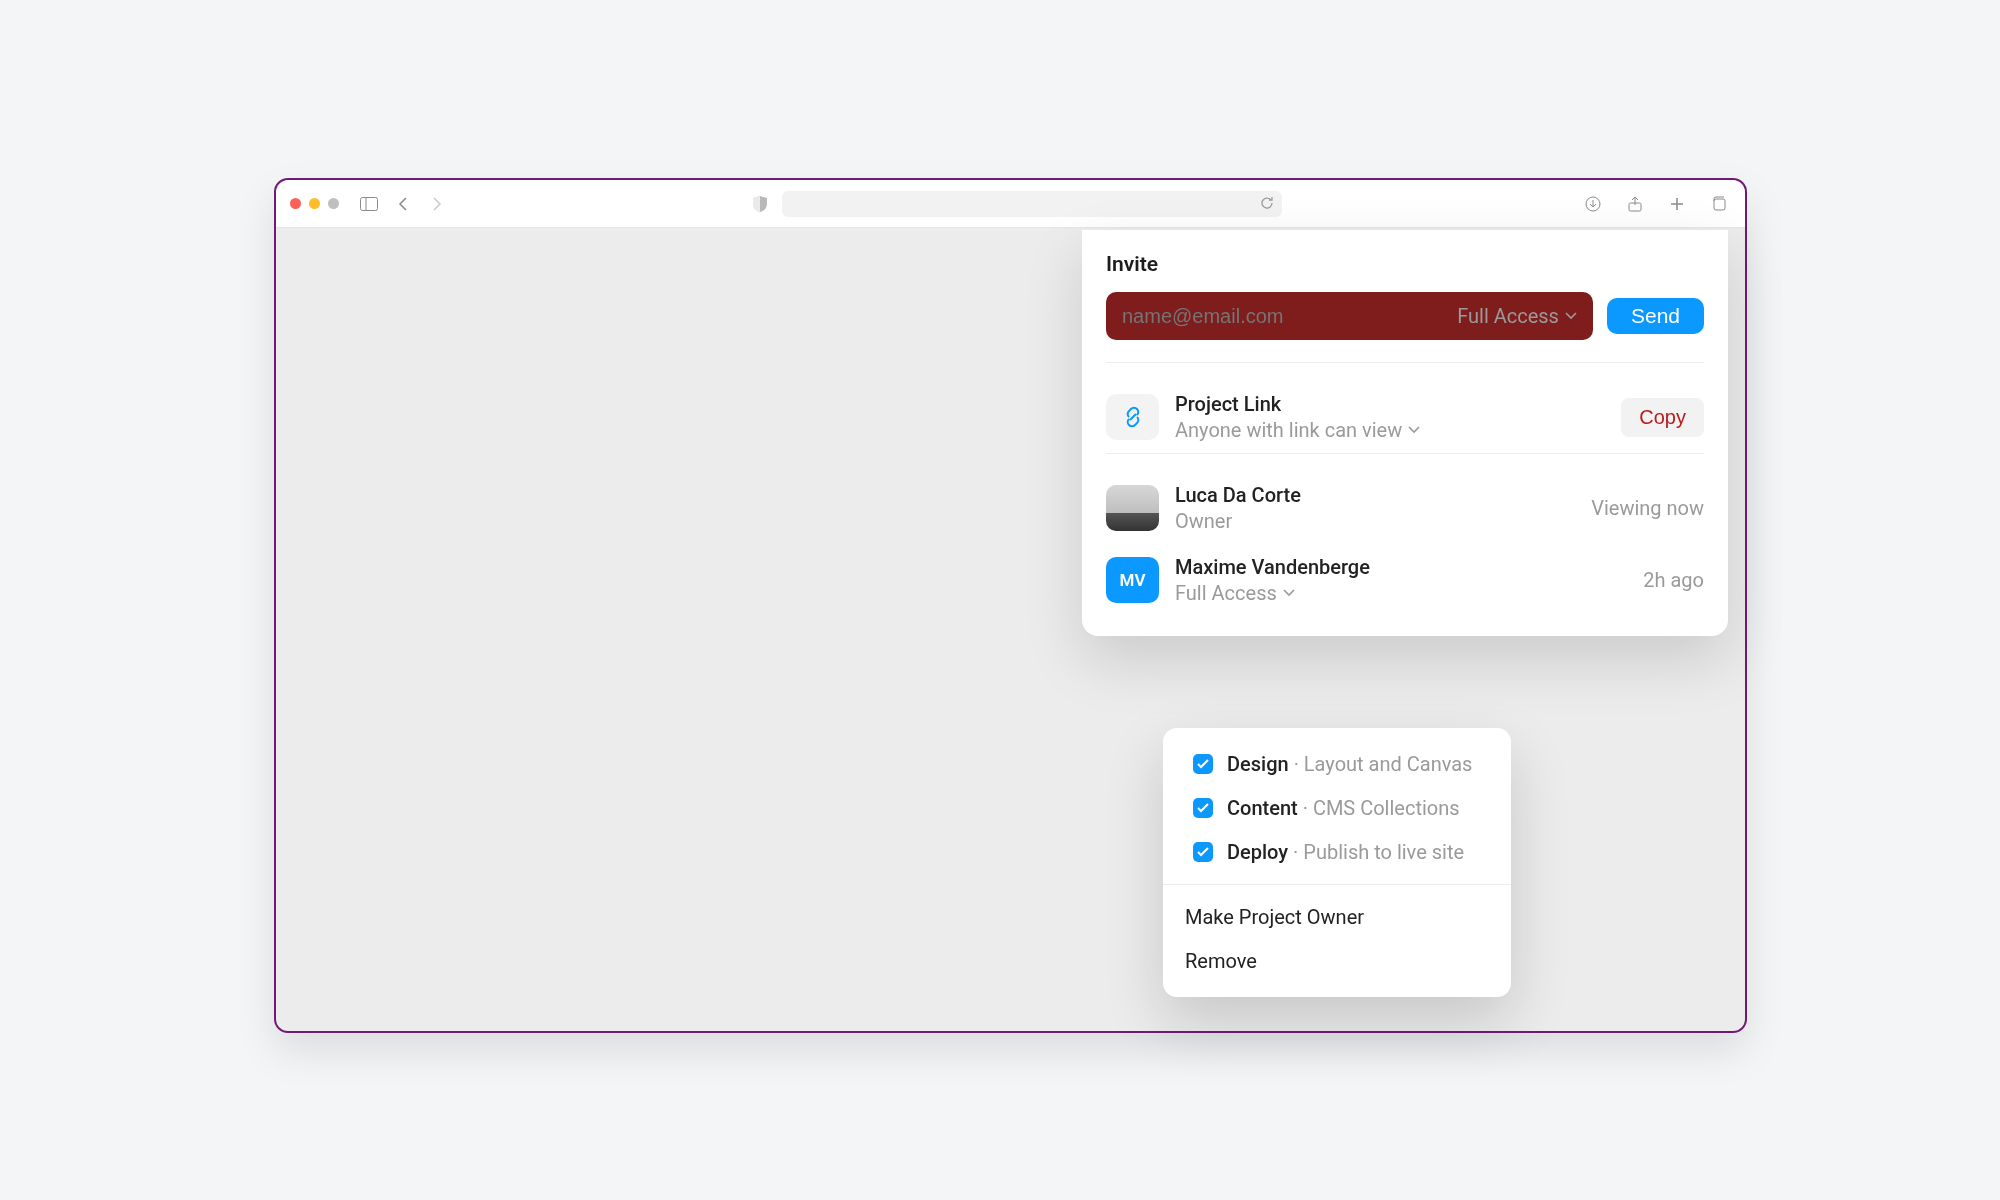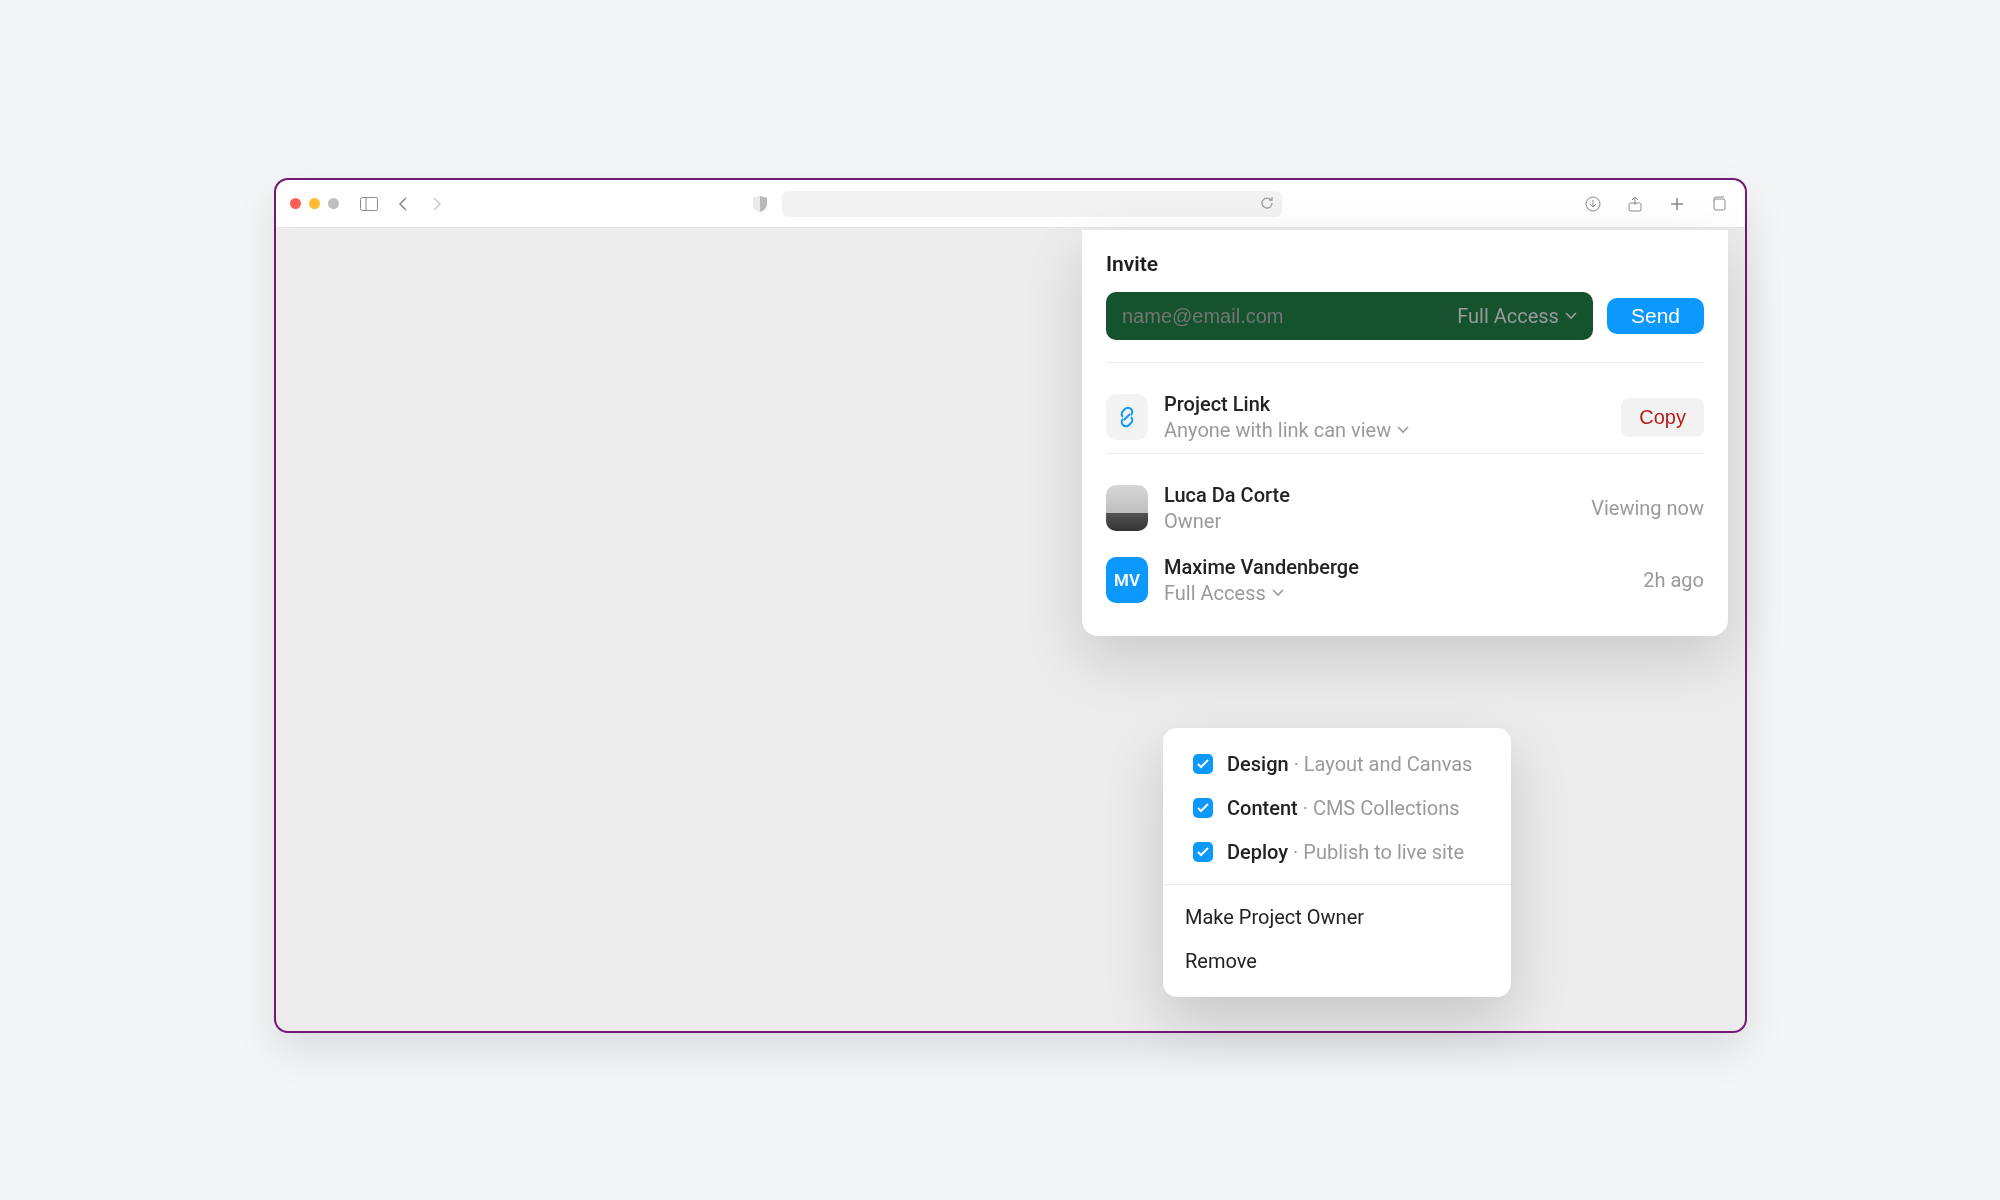--- a/index.html
+++ b/index.html
@@ -77,21 +77,21 @@
     font-weight: 600;
     margin-bottom: 16px;
     color: #1d1d1f;
   }
   .invite-row {
     display: flex; gap: 14px; align-items: center;
     margin-bottom: 22px;
   }
   .invite-input {
     flex: 1;
-    background: #14532d;
+    background: #7f1d1d;
     border-radius: 10px;
     height: 48px;
     display: flex; align-items: center;
     padding: 0 16px;
     gap: 17px;
     justify-content: flex-end;
   }
   .invite-input input {
     border: none; background: transparent; outline: none;
     flex: 1; font-size: 20px; color: #9a9a9a;
@@ -115,21 +115,21 @@
   .divider {
     height: 1px; background: #ececec;
     margin: 0 -0px 18px -0px;
   }
 
   .row {
     display: flex; align-items: center; gap: 16px;
     padding: 10px 0;
   }
   .row .avatar {
-    width: 42px; height: 46px; border-radius: 10px;
+    width: 53px; height: 46px; border-radius: 10px;
     display: flex; align-items: center; justify-content: center;
     flex-shrink: 0;
     font-weight: 600; color: #fff;
   }
   .row .meta { flex: 1; }
   .row .meta .name { font-size: 20px; font-weight: 500; color: #222; line-height: 1.3; }
   .row .meta .sub  { font-size: 20px; color: #9a9a9a; line-height: 1.3; display: flex; align-items: center; gap: 6px; }
   .row .status { color: #9a9a9a; font-size: 20px; }
   .copy-btn {
     background: #f2f2f2; border: none; border-radius: 8px;

